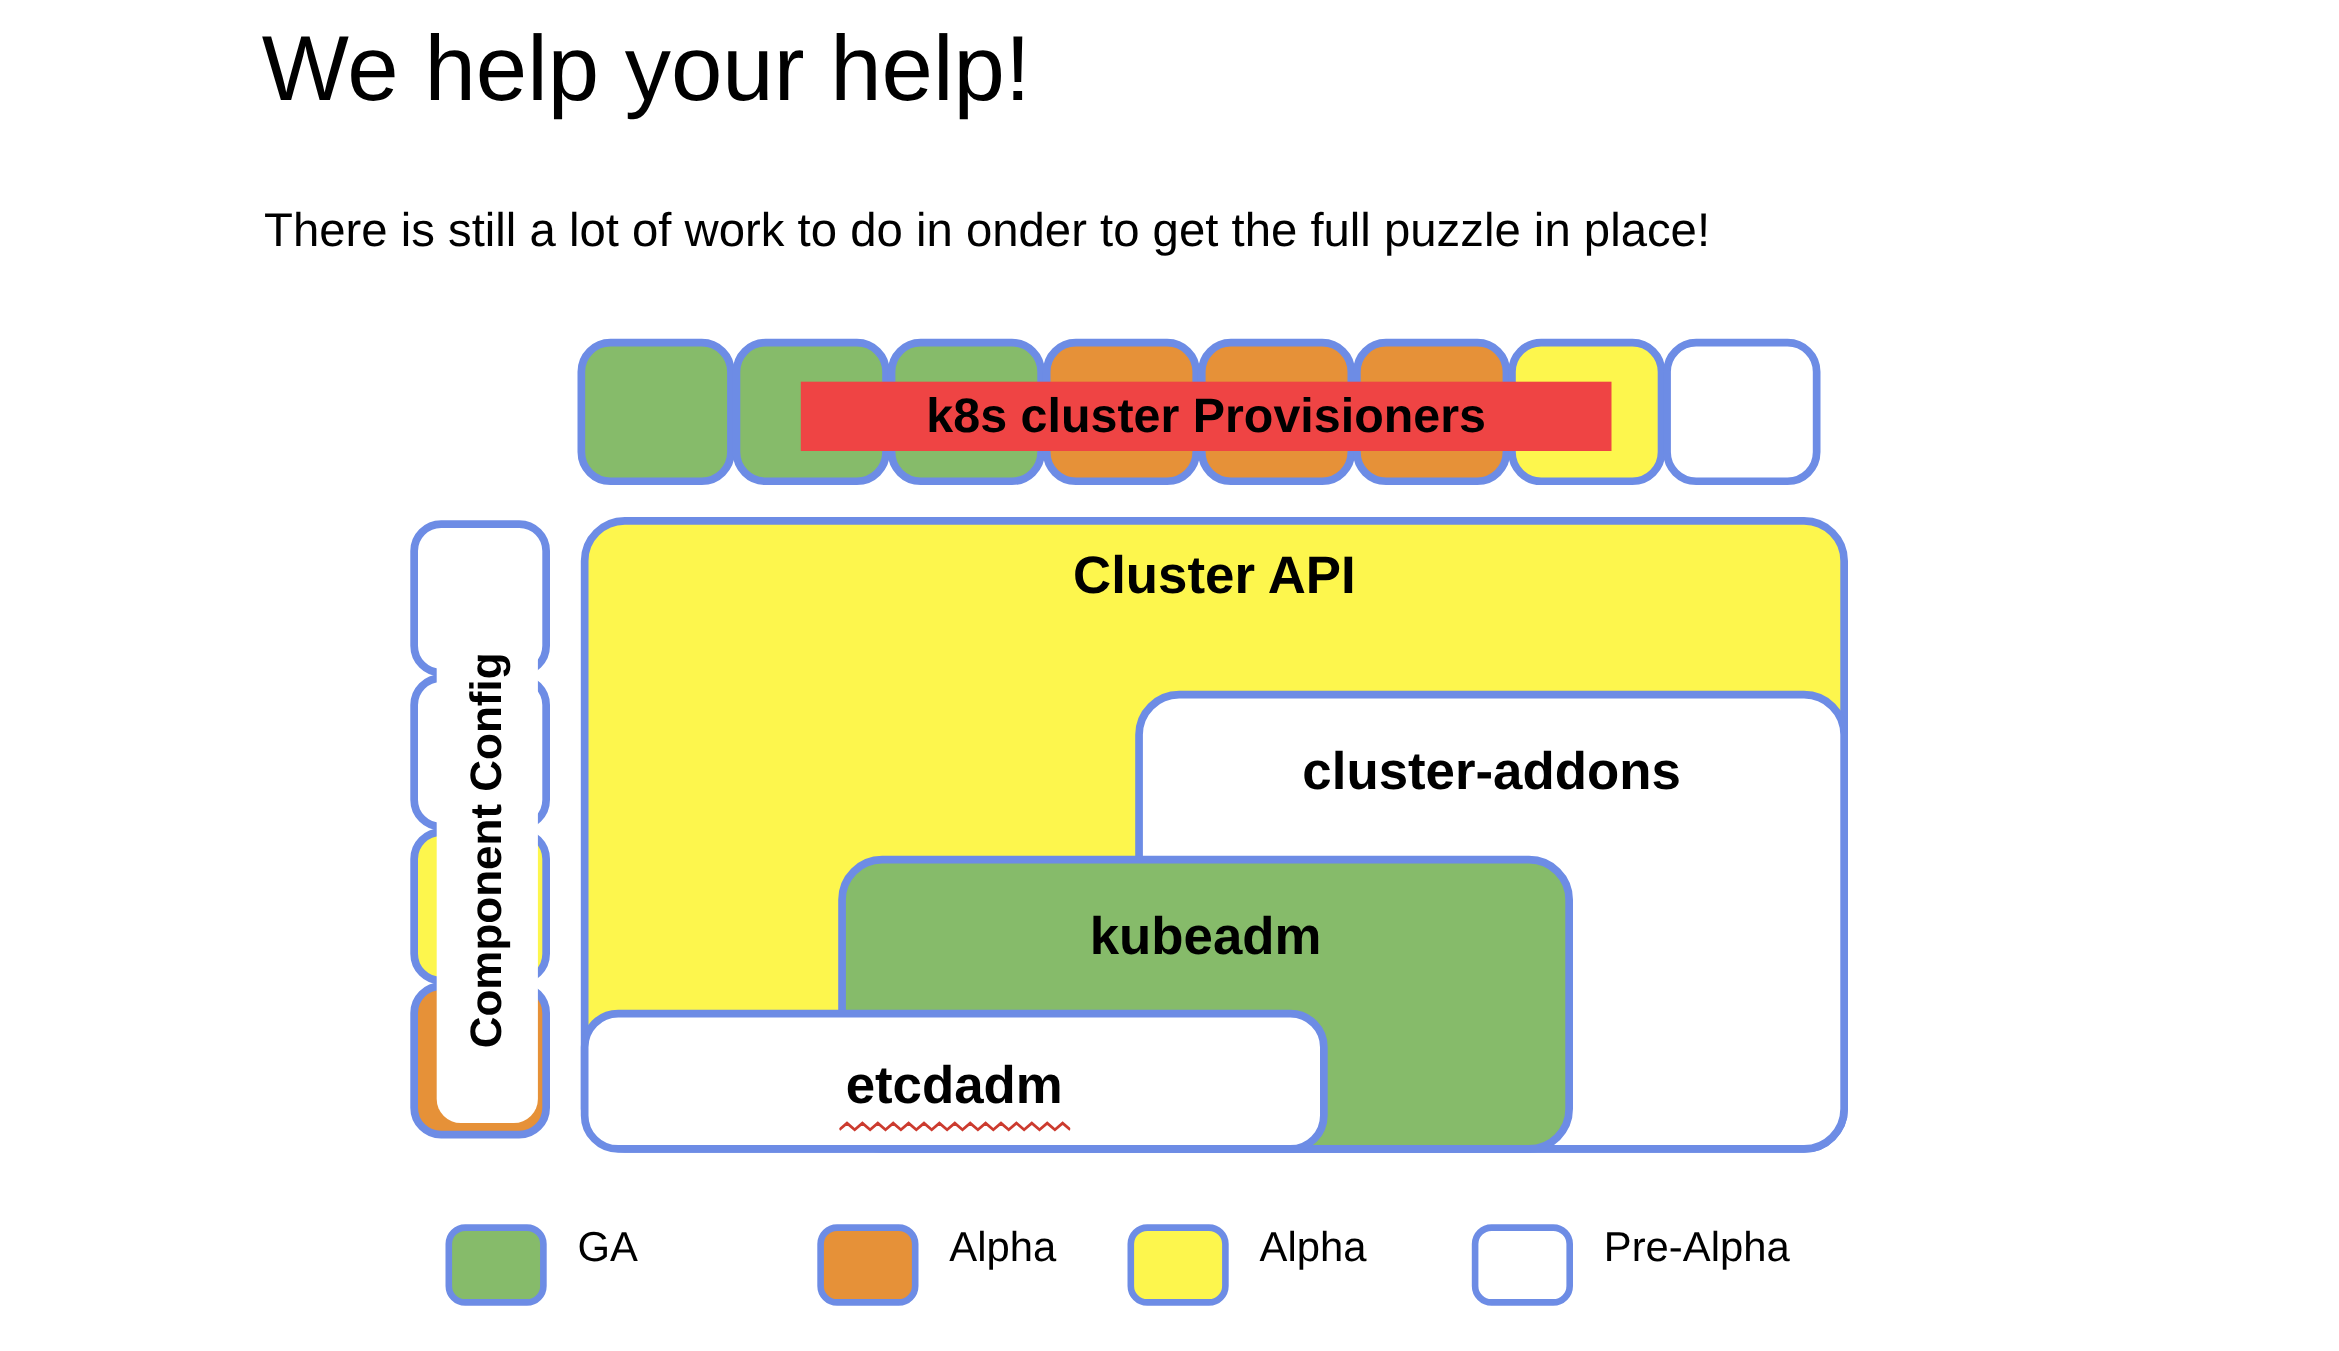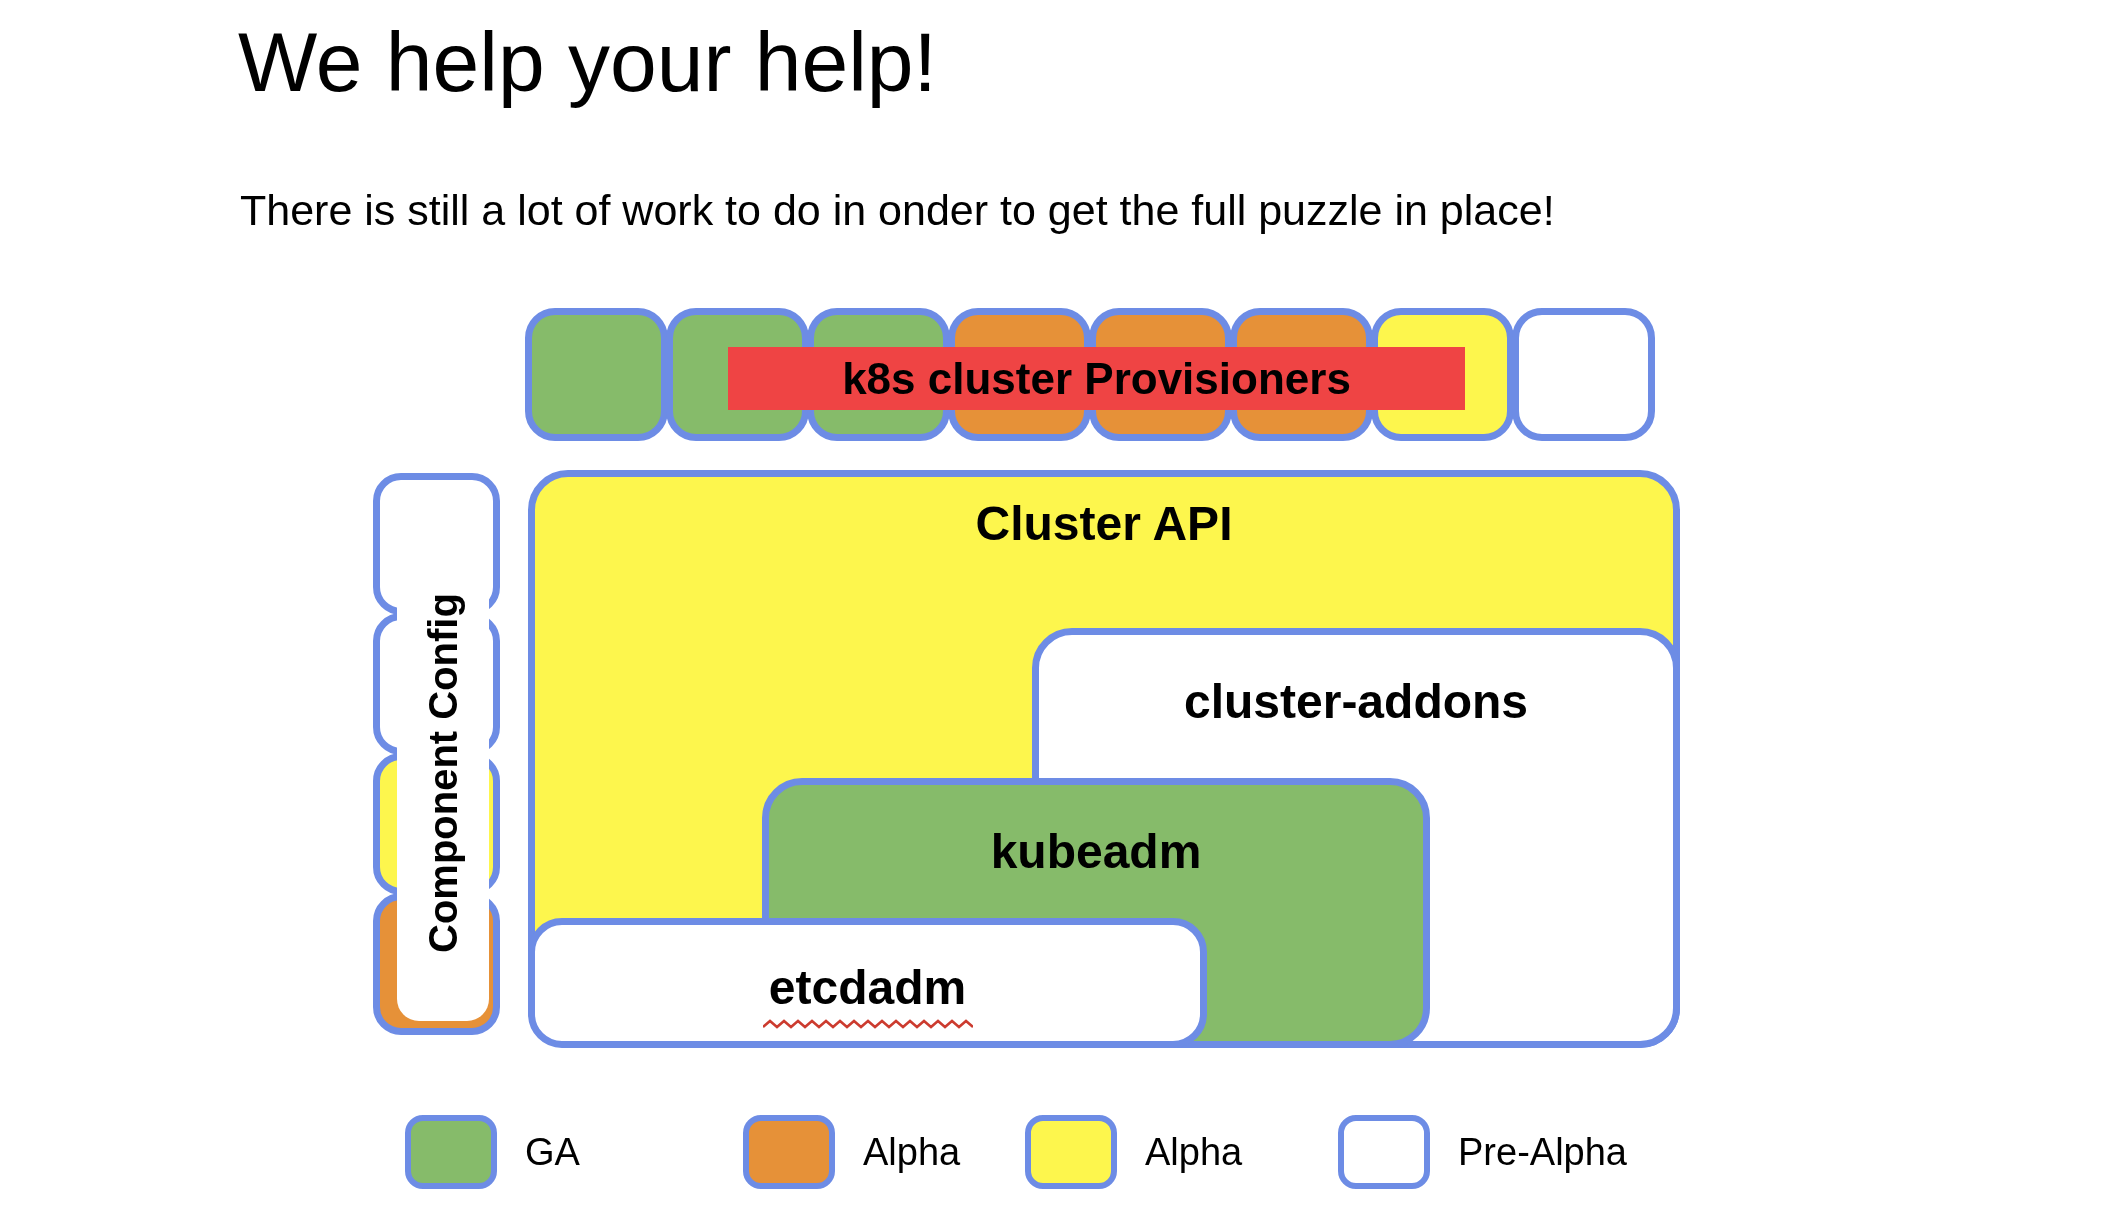--- a/index.html
+++ b/index.html
@@ -74,21 +74,21 @@
   .cluster-addons{left:1032px;top:628px;width:648px;height:420px;z-index:2;}
   .cluster-addons .plabel{margin-top:38px;}
   .kubeadm{left:762px;top:778px;width:668px;height:270px;z-index:3;}
   .kubeadm .plabel{margin-top:38px;}
   .etcdadm{left:528px;top:918px;width:679px;height:130px;z-index:4;border-radius:34px;align-items:center;}
   .etcdadm .plabel{margin-top:22px;text-align:center;}
   .squiggle{display:block;margin:2px auto 0 auto;}
   
   .legend-item{
     position:absolute;top:1113px;height:78px;
-    display:flex;align-items:center;
+    display:flex;
   }
   .legend-swatch{
     width:92px;height:74px;
     border:6px solid var(--border-blue,#6d8ce5);
     border-radius:18px;
     background:#fff;
     flex:0 0 auto;
   }
   .legend-text{
     margin-left:28px;font-size:38px;font-weight:400;white-space:nowrap;

